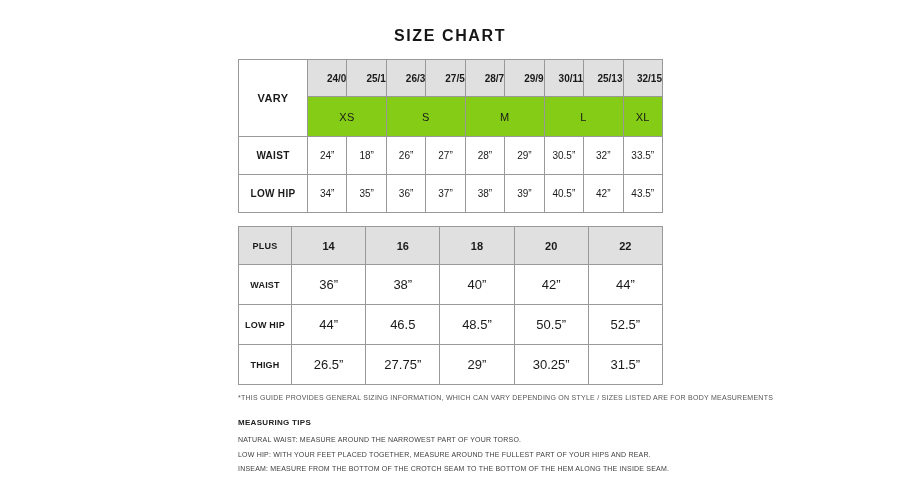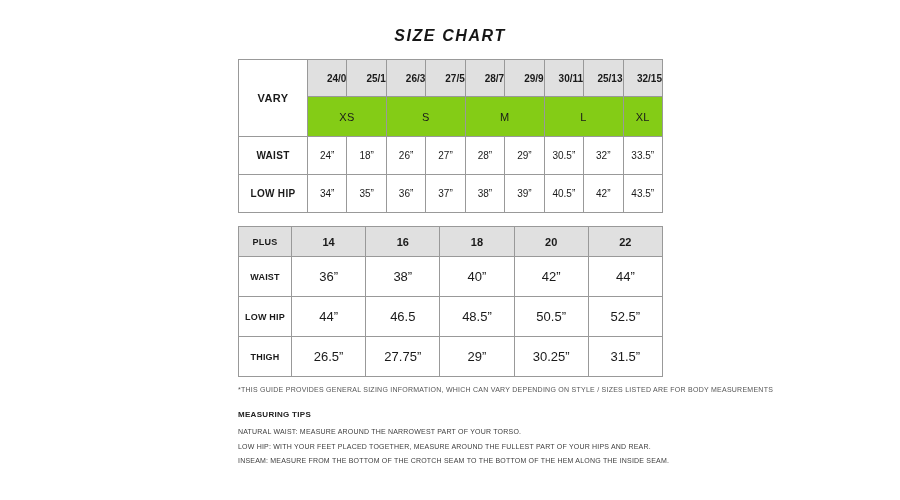--- a/index.html
+++ b/index.html
@@ -17,21 +17,20 @@
     color:var(--text);
     overflow:hidden;
   }
   .page-title{
     margin:27px 0 0 0;
     text-align:center;
     font-size:16px;
     font-weight:bold;
     letter-spacing:1.6px;
     color:#161616;
-    font-style:italic;
   }
   .content{
     width:425px;
     margin:14px 0 0 238px;
   }
   table{
     border-collapse:collapse;
     table-layout:fixed;
     width:425px;
   }
@@ -63,21 +62,21 @@
     height:38px;background:#ffffff;
   }
   #standard-table tbody td{
     font-size:10px;font-weight:normal;
   }
   
   #plus-table{margin-top:13px;}
   #plus-table col:first-child{width:53px;}
   #plus-table thead th{
     background:var(--header-bg);
-    height:30px;
+    height:38px;
     font-size:11px;font-weight:bold;
   }
   #plus-table thead th.corner{
     font-size:9px;letter-spacing:.3px;
   }
   #plus-table tbody th{
     font-size:9px;font-weight:bold;letter-spacing:.2px;
     height:40px;background:#ffffff;
   }
   #plus-table tbody td{

